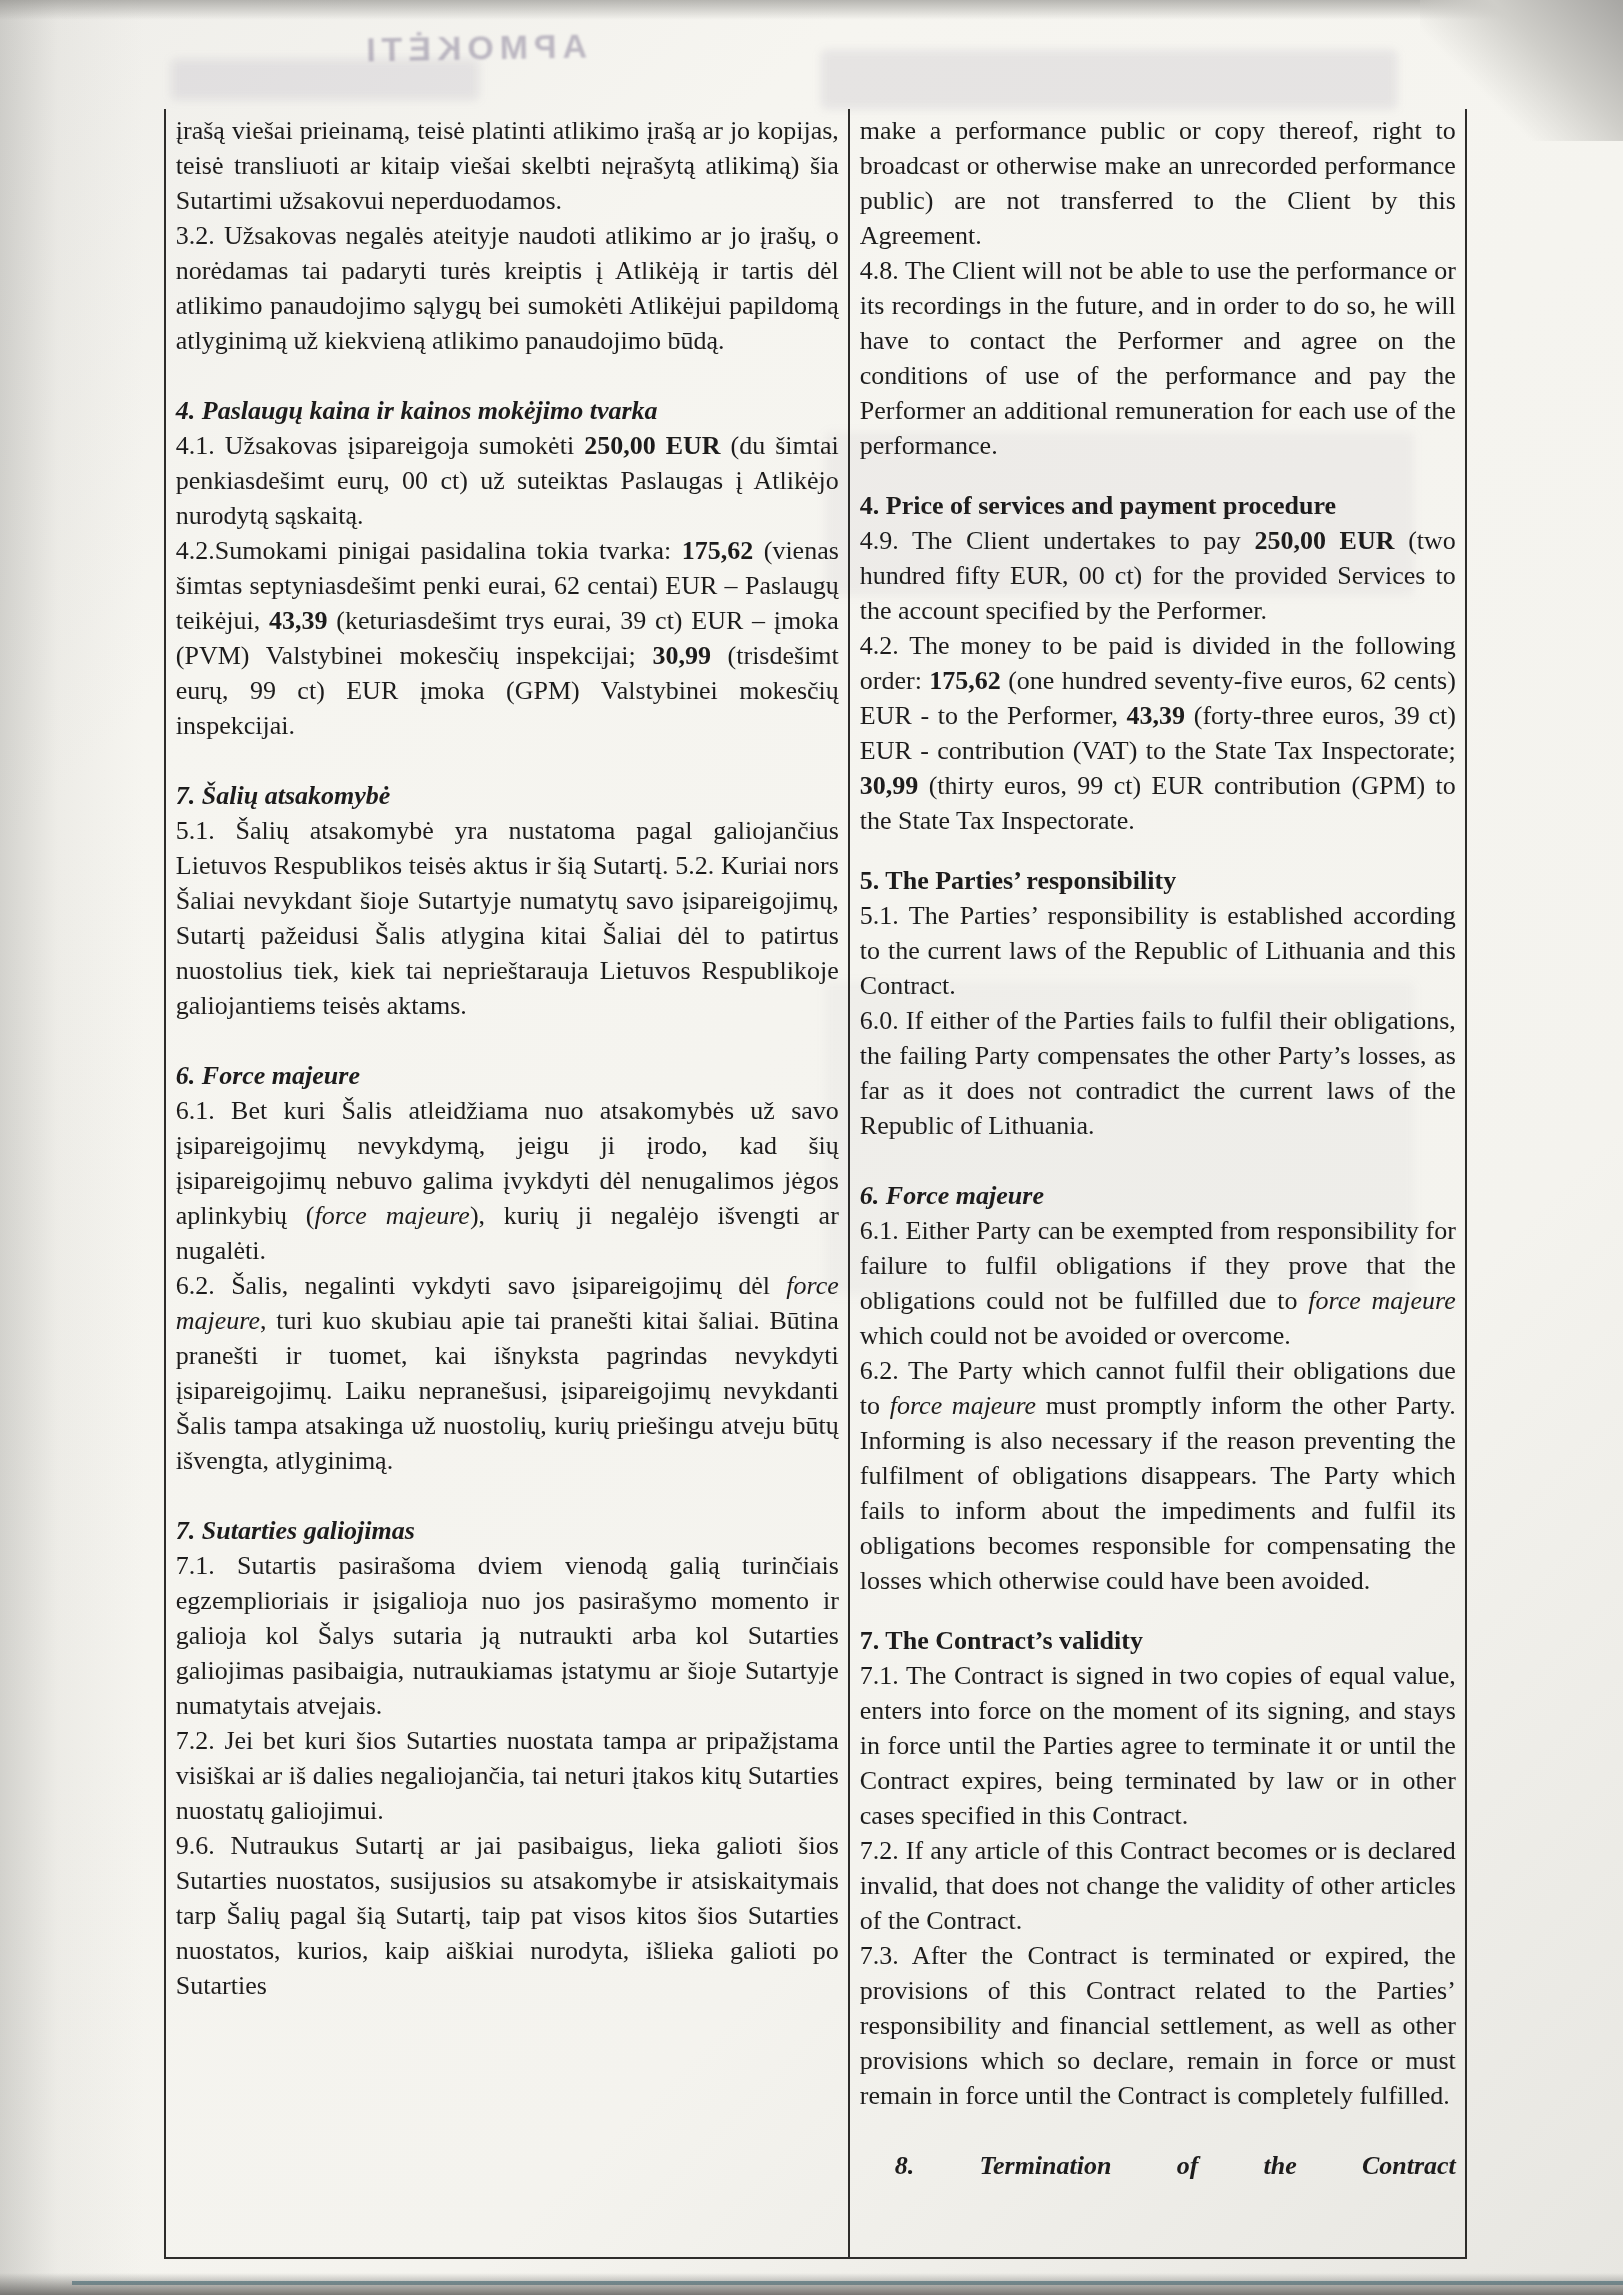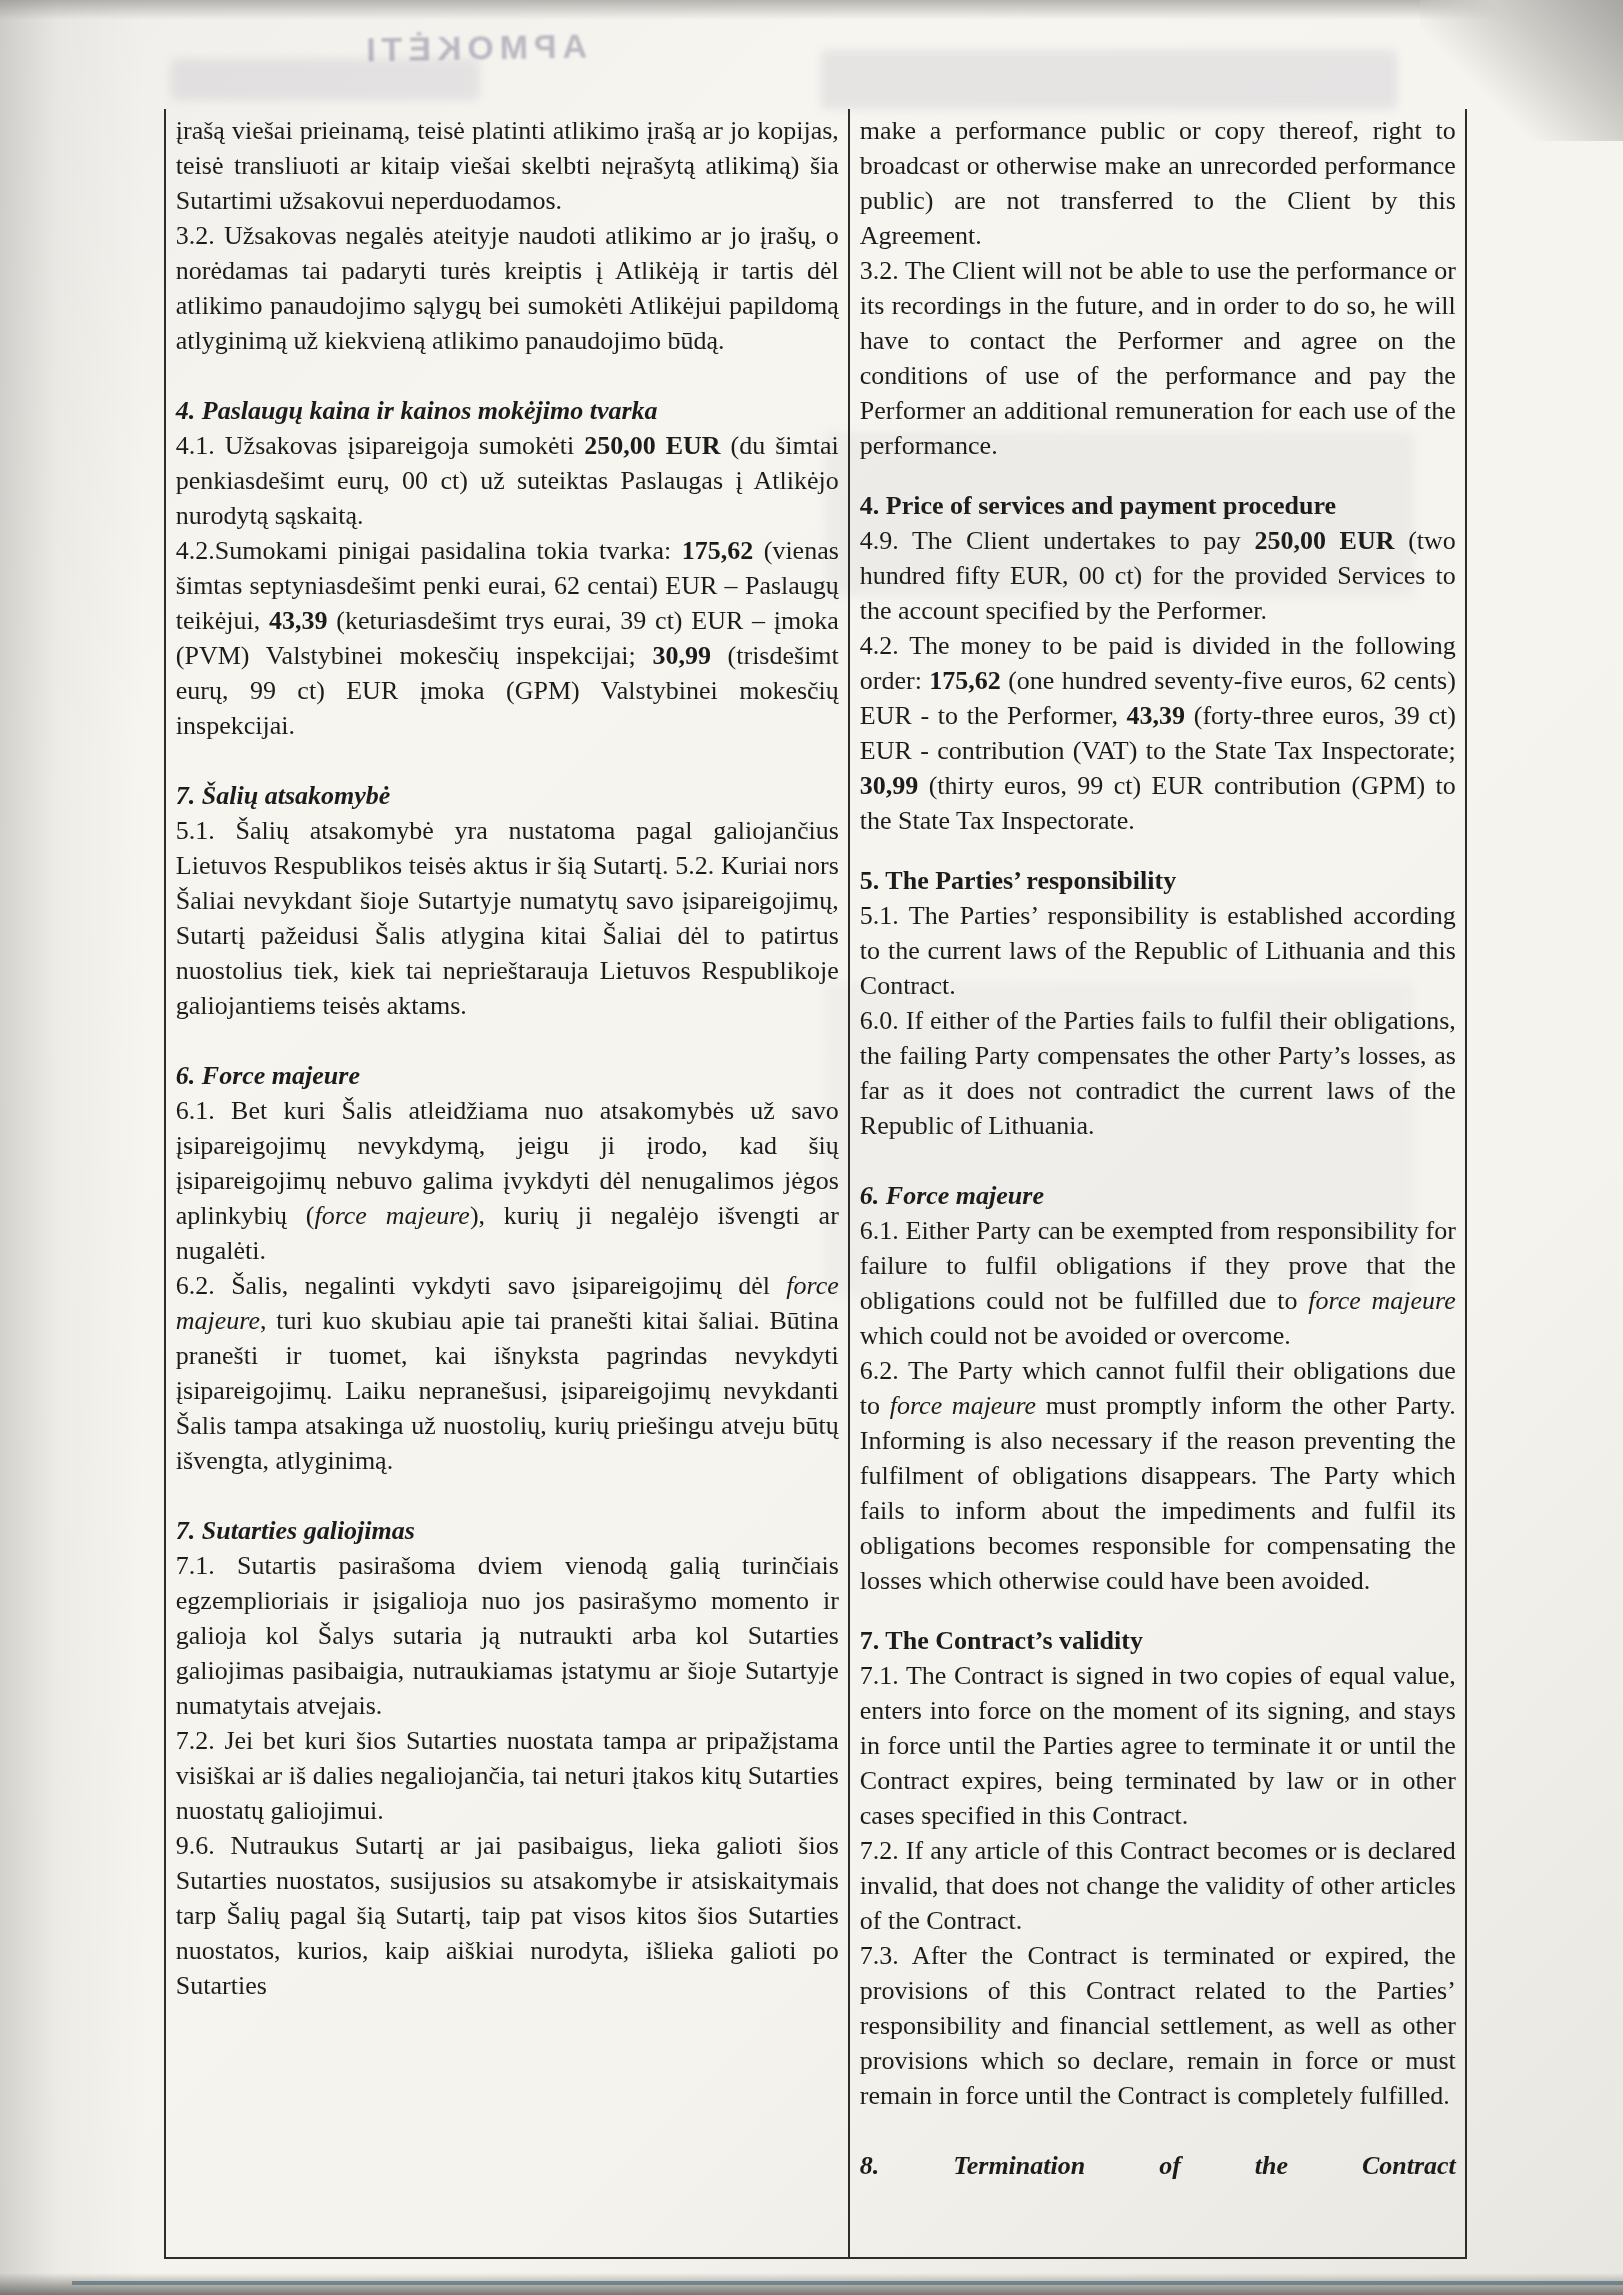--- a/index.html
+++ b/index.html
@@ -45,21 +45,21 @@
     box-sizing:border-box;overflow:hidden;
     padding:3.9px 9.2px 0 9.8px;
     font-size:26px;line-height:35px;color:#1d1c1c;
     text-align:justify;
   }
   .col.left{width:682px;}
   .col.right{flex:1;border-left:2px solid #2e2d2b;}
   .para{margin:0;}
   .style-h-bi{font-weight:bold;font-style:italic;margin-top:35px;}
   .style-h-b{font-weight:bold;margin-top:25px;}
-  .style-h-final{font-weight:bold;font-style:italic;margin-top:35px;text-align-last:justify;}
+  .style-h-final{font-weight:bold;font-style:italic;margin-top:35px;text-align-last:justify;margin-left:35px;}
   .b{font-weight:bold;}
   .i{font-style:italic;}
 </style>
 </head>
 <body>
 
 <div class="paper">
   <div class="edge-left"></div>
   <div class="top-edge"></div>
   <div class="corner-fold"></div>
@@ -82,21 +82,21 @@
         <p class="para style-h-bi"><span>6. Force majeure</span></p>
         <p class="para style-body"><span>6.1. Bet kuri Šalis atleidžiama nuo atsakomybės už savo įsipareigojimų nevykdymą, jeigu ji įrodo, kad šių įsipareigojimų nebuvo galima įvykdyti dėl nenugalimos jėgos aplinkybių (</span><span class="i">force majeure</span><span>), kurių ji negalėjo išvengti ar nugalėti.</span></p>
         <p class="para style-body"><span>6.2. Šalis, negalinti vykdyti savo įsipareigojimų dėl </span><span class="i">force majeure</span><span>, turi kuo skubiau apie tai pranešti kitai šaliai. Būtina pranešti ir tuomet, kai išnyksta pagrindas nevykdyti įsipareigojimų. Laiku nepranešusi, įsipareigojimų nevykdanti Šalis tampa atsakinga už nuostolių, kurių priešingu atveju būtų išvengta, atlyginimą.</span></p>
         <p class="para style-h-bi"><span>7. Sutarties galiojimas</span></p>
         <p class="para style-body"><span>7.1. Sutartis pasirašoma dviem vienodą galią turinčiais egzemplioriais ir įsigalioja nuo jos pasirašymo momento ir galioja kol Šalys sutaria ją nutraukti arba kol Sutarties galiojimas pasibaigia, nutraukiamas įstatymu ar šioje Sutartyje numatytais atvejais.</span></p>
         <p class="para style-body"><span>7.2. Jei bet kuri šios Sutarties nuostata tampa ar pripažįstama visiškai ar iš dalies negaliojančia, tai neturi įtakos kitų Sutarties nuostatų galiojimui.</span></p>
         <p class="para style-body"><span>9.6. Nutraukus Sutartį ar jai pasibaigus, lieka galioti šios Sutarties nuostatos, susijusios su atsakomybe ir atsiskaitymais tarp Šalių pagal šią Sutartį, taip pat visos kitos šios Sutarties nuostatos, kurios, kaip aiškiai nurodyta, išlieka galioti po Sutarties</span></p>
       </div>
     <div class="col right">
         <p class="para style-body"><span>make a performance public or copy thereof, right to broadcast or otherwise make an unrecorded performance public) are not transferred to the Client by this Agreement.</span></p>
-        <p class="para style-body"><span>3.2. The Client will not be able to use the performance or its recordings in the future, and in order to do so, he will have to contact the Performer and agree on the conditions of use of the performance and pay the Performer an additional remuneration for each use of the performance.</span></p>
+        <p class="para style-body"><span>4.8. The Client will not be able to use the performance or its recordings in the future, and in order to do so, he will have to contact the Performer and agree on the conditions of use of the performance and pay the Performer an additional remuneration for each use of the performance.</span></p>
         <p class="para style-h-b"><span>4. Price of services and payment procedure</span></p>
         <p class="para style-body"><span>4.9. The Client undertakes to pay </span><span class="b">250,00 EUR</span><span> (two hundred fifty EUR, 00 ct) for the provided Services to the account specified by the Performer.</span></p>
         <p class="para style-body"><span>4.2. The money to be paid is divided in the following order: </span><span class="b">175,62</span><span> (one hundred seventy-five euros, 62 cents) EUR - to the Performer, </span><span class="b">43,39</span><span> (forty-three euros, 39 ct) EUR - contribution (VAT) to the State Tax Inspectorate; </span><span class="b">30,99</span><span> (thirty euros, 99 ct) EUR contribution (GPM) to the State Tax Inspectorate.</span></p>
         <p class="para style-h-b"><span>5. The Parties’ responsibility</span></p>
         <p class="para style-body"><span>5.1. The Parties’ responsibility is established according to the current laws of the Republic of Lithuania and this Contract.</span></p>
         <p class="para style-body"><span>6.0. If either of the Parties fails to fulfil their obligations, the failing Party compensates the other Party’s losses, as far as it does not contradict the current laws of the Republic of Lithuania.</span></p>
         <p class="para style-h-bi"><span>6. Force majeure</span></p>
         <p class="para style-body"><span>6.1. Either Party can be exempted from responsibility for failure to fulfil obligations if they prove that the obligations could not be fulfilled due to </span><span class="i">force majeure</span><span> which could not be avoided or overcome.</span></p>
         <p class="para style-body"><span>6.2. The Party which cannot fulfil their obligations due to </span><span class="i">force majeure</span><span> must promptly inform the other Party. Informing is also necessary if the reason preventing the fulfilment of obligations disappears. The Party which fails to inform about the impediments and fulfil its obligations becomes responsible for compensating the losses which otherwise could have been avoided.</span></p>
         <p class="para style-h-b"><span>7. The Contract’s validity</span></p>

